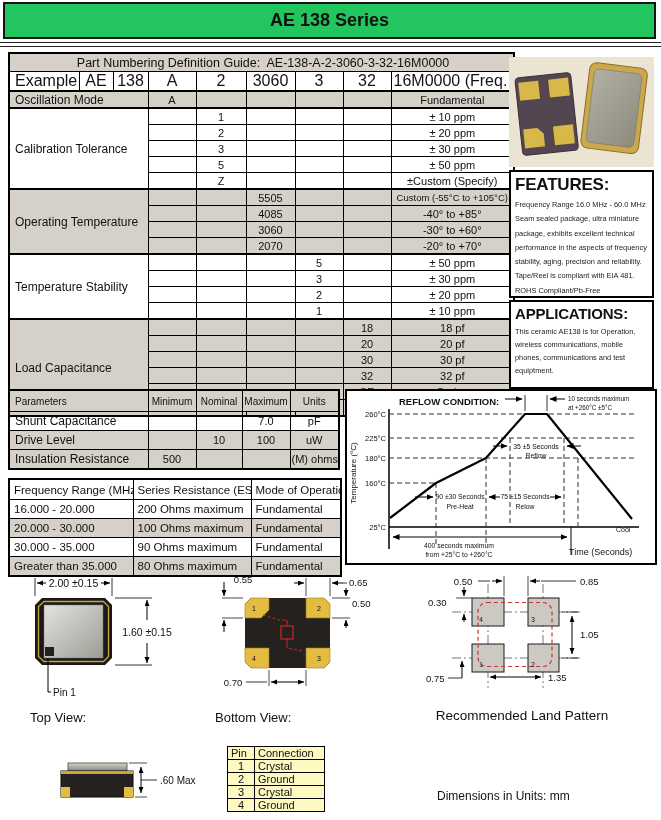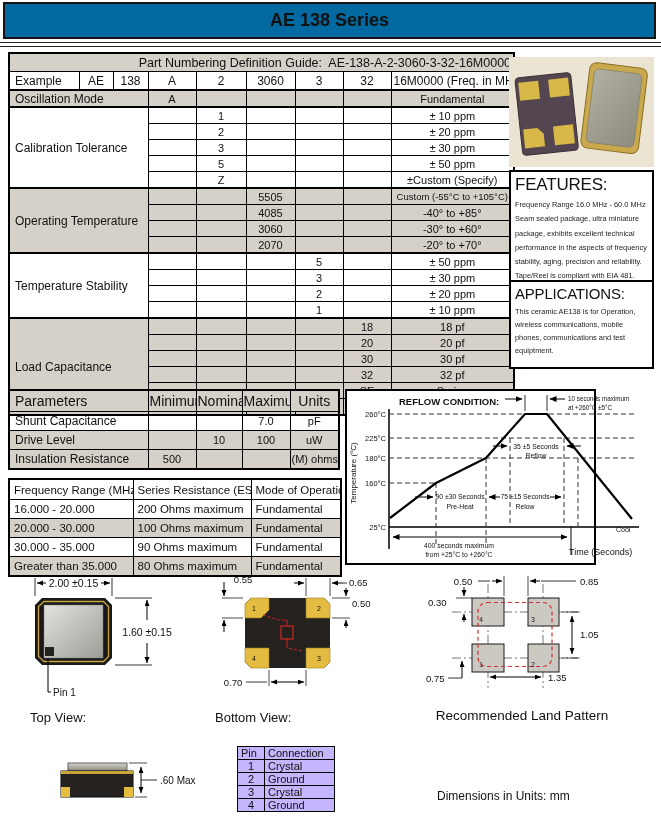--- a/index.html
+++ b/index.html
@@ -4,56 +4,56 @@
 <style>
   html,body{margin:0;padding:0}
   body{width:661px;height:820px;position:relative;background:#fff;
        font-family:"Liberation Sans",sans-serif;color:#111;overflow:hidden}
   .abs{position:absolute}
   table{border-collapse:collapse;table-layout:fixed}
   td{overflow:hidden;white-space:nowrap}
   .g{background:#d5d1c8}
 
   .titlebar{left:3px;top:2px;width:649px;height:33px;border:2px solid #151515;
-            display:flex;align-items:center;justify-content:center;gap:12px;background:#0369a1}
+            display:flex;align-items:center;justify-content:center;gap:12px;background:#22c55e}
   .t-series{font-weight:bold;font-size:18px;white-space:pre}
   .t-prod{font-size:18px;white-space:pre}
   .rule{left:0;top:42px;width:661px;height:3px;border-top:1px solid #222;border-bottom:1px solid #222}
 
   .pn{left:8px;top:52px;width:505px;border:2px solid #000;font-size:11px}
   .pn td{border:1px solid #000;height:15px;text-align:center;padding:0 2px}
-  .pn tr.hd td{height:17px;text-align:right;padding-left:5px;font-size:12.5px;white-space:pre}
-  .pn tr.ex td{height:17px;font-size:12px}
+  .pn tr.hd td{height:17px;text-align:center;padding-left:5px;font-size:12.5px;white-space:pre}
+  .pn tr.ex td{height:17px;font-size:16px}
   .pn td.al{text-align:left;padding-left:5px}
   .pn td.lbl{font-size:12px}
   .pn td.sm{font-size:10px}
   .pn td.xs{font-size:9.5px}
   .pn tr.st td{border-top:2px solid #000}
 
   .params{left:8px;top:389px;width:330px;border:2px solid #000;font-size:11px}
   .params td{border:1px solid #000;height:16px;text-align:center}
-  .params tr.hd td{height:18px;font-size:14px}
+  .params tr.hd td{height:18px;font-size:10px}
   .params td.al{text-align:left;padding-left:5px;font-size:12px}
 
   .esr{left:8px;top:478px;width:332px;border:2px solid #000;font-size:11.5px}
   .esr td{border:1px solid #000;height:16px;text-align:left;padding-left:4px}
   .esr tr.hd td{height:17px}
 
   .sidebox{border:2px solid #000;background:#fff;box-sizing:border-box;padding:3px 4px}
   .features{left:509px;top:170px;width:145px;height:128px}
-  .apps{left:509px;top:280px;width:145px;height:89px}
-  .bx-title{font-weight:normal;font-size:17px;margin:0 0 3px 0;letter-spacing:-0.2px}
+  .apps{left:509px;top:300px;width:145px;height:89px}
+  .bx-title{font-weight:bold;font-size:17px;margin:0 0 3px 0;letter-spacing:-0.2px}
   .apps .bx-title{font-size:15px}
   .bx-line{font-size:7.4px;line-height:14.3px;color:#222}
   .apps .bx-line{line-height:13px}
 
   .photo{left:509px;top:57px;width:145px;height:110px}
-  .reflowbox{left:345px;top:389px;width:251px;height:176px;border:2px solid #000;box-sizing:border-box;background:#fff}
-
-  .pin{left:237px;top:746px;width:97px;border:1px solid #000;font-size:11px;background:#c4b5fd}
+  .reflowbox{left:345px;top:389px;width:312px;height:176px;border:2px solid #000;box-sizing:border-box;background:#fff}
+
+  .pin{left:227px;top:746px;width:97px;border:1px solid #000;font-size:11px;background:#fef9c3}
   .pin td{border:1px solid #000;height:12px;padding:0 3px;text-align:left}
   .pin td.c{text-align:center}
   .units{left:437px;top:789px;font-size:12px}
 
   svg text{fill:#111;font-family:"Liberation Sans",sans-serif}
 </style>
 </head>
 <body>
 
 <div class="abs titlebar">

